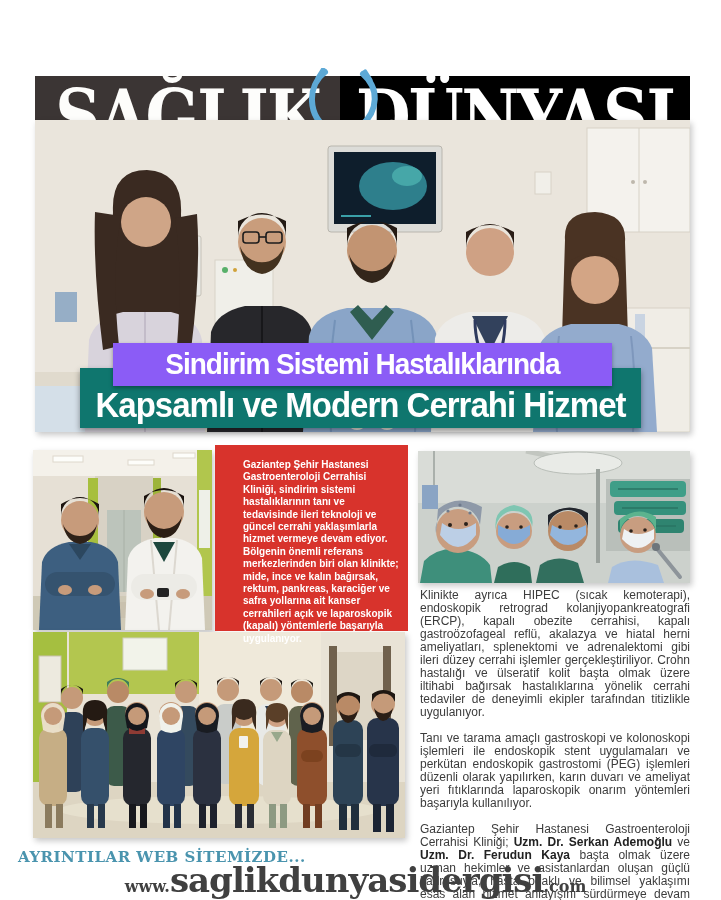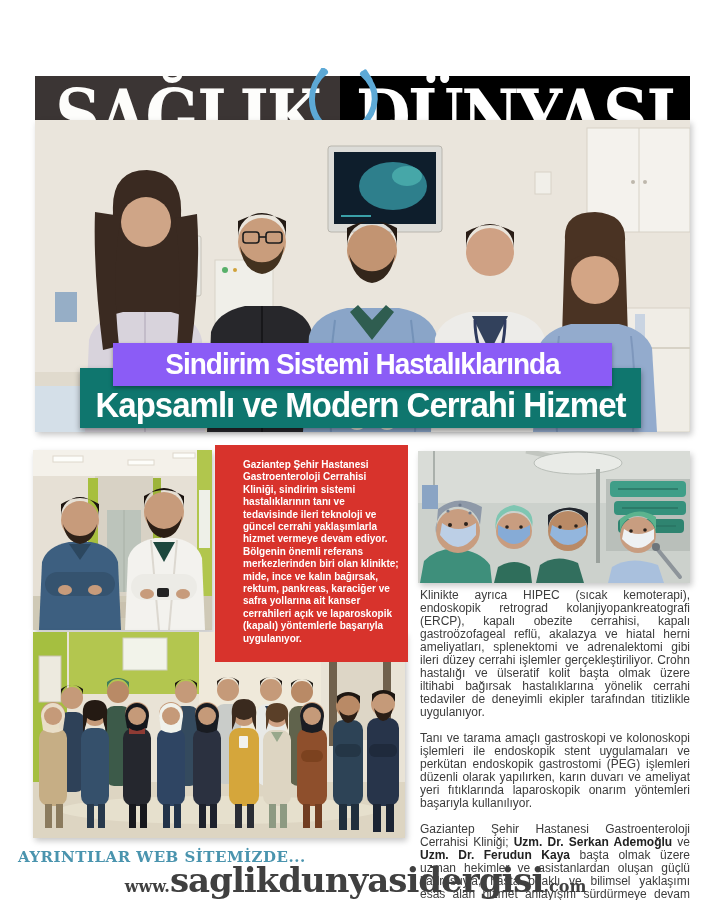--- a/index.html
+++ b/index.html
@@ -30,21 +30,21 @@
                 z-index:3;box-shadow:0 3px 6px rgba(0,0,0,.4);}
   .banner-black span{font-weight:bold;font-size:33px;letter-spacing:-1px;line-height:46px;
                      transform:scaleY(1.05);white-space:nowrap;}
   .banner-red{position:absolute;left:113px;top:343px;width:499px;height:43px;background:#8b5cf6;
               color:#ffffff;display:flex;align-items:center;justify-content:center;
               z-index:4;box-shadow:0 2px 4px rgba(0,0,0,.35);}
   .banner-red span{font-weight:bold;font-size:28px;letter-spacing:-1px;white-space:nowrap;
                    transform:scaleY(1.05);}
 
   
-  .intro-box{position:absolute;left:215px;top:445px;width:193px;height:217px;background:#d8332c;
+  .intro-box{position:absolute;left:215px;top:445px;width:193px;height:186px;background:#d8332c;
              z-index:2;box-sizing:border-box;padding:14px 8px 0 28px;}
   .intro-box p{margin:0;color:#ffffff;font-size:10px;line-height:12.4px;font-weight:bold;
                letter-spacing:0;}
 
   
   .bodycol{position:absolute;left:420px;top:589px;width:270px;color:#3c3c3c;}
   .bodycol p{margin:0 0 13px 0;font-size:12px;line-height:13px;text-align:justify;}
   .bodycol b{color:#222222;}
 
   

